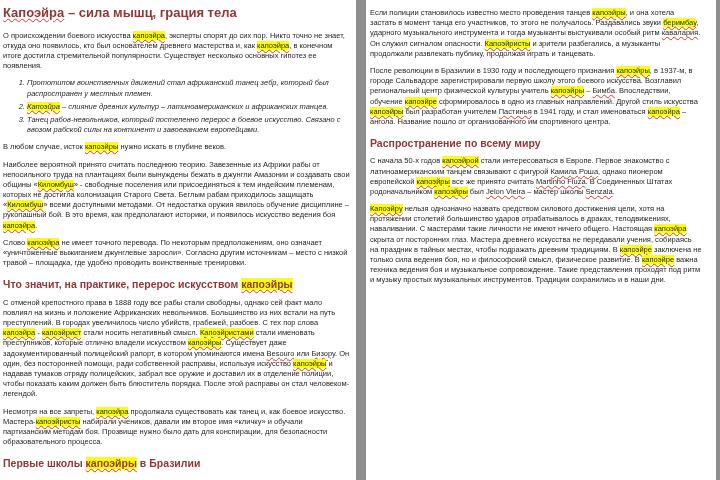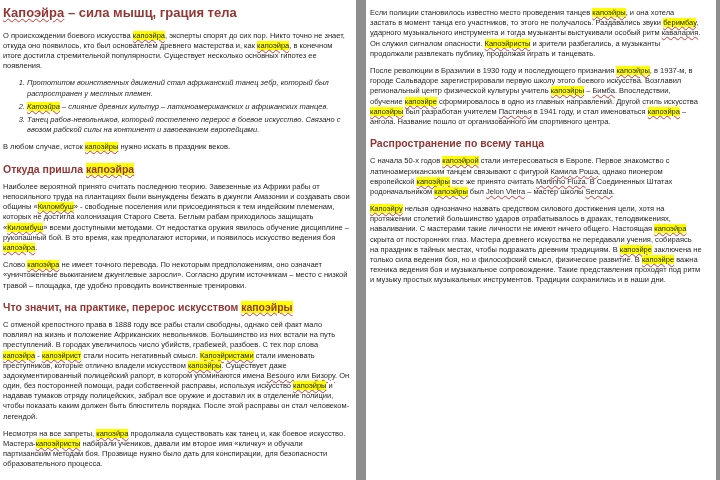--- a/index.html
+++ b/index.html
@@ -46,29 +46,28 @@
 
 <div class="canvas">
   <div class="page page-left">
       <h1><span class="sp">Капоэйра</span><span> – сила мышц, грация тела</span></h1>
       <p><span>О происхождении боевого искусства </span><span class="hl sp">капоэйра</span><span>, эксперты спорят до сих пор. Никто точно не знает, откуда оно появилось, кто был основателем древнего мастерства и, как </span><span class="hl sp">капоэйра</span><span>, в конечном итоге достигла стремительной популярности. Существует несколько основных гипотез ее появления.</span></p>
       <ol>
         <li><span>Прототипом воинственных движений стал африканский танец зебр, который был распространен у местных племен.</span></li>
         <li><span class="hl sp">Капоэйра</span><span> – слияние древних культур – латиноамериканских и африканских танцев.</span></li>
         <li><span>Танец рабов-невольников, который постепенно перерос в боевое искусство. Связано с ввозом рабской силы на континент и завоеванием европейцами.</span></li>
       </ol>
-      <p><span>В любом случае, исток </span><span class="hl sp">капоэйры</span><span> нужно искать в праздник веков.</span></p>
-      <h2><span>Откуда пришла </span><span class="hl sp">капоэйра</span></h2>
+      <p><span>В любом случае, исток </span><span class="hl sp">капоэйры</span><span> нужно искать в глубине веков.</span></p>
       <p><span>Наиболее вероятной принято считать последнюю теорию. Завезенные из Африки рабы от непосильного труда на плантациях были вынуждены бежать в джунгли Амазонии и создавать свои общины «</span><span class="hl sp">Киломбуш</span><span>» - свободные поселения или присоединяться к тем индейским племенам, которых не достигла колонизация Старого Света. Беглым рабам приходилось защищать «</span><span class="hl sp">Киломбуш</span><span>» всеми доступными методами. От недостатка оружия явилось обучение дисциплине – рукопашный бой. В это время, как предполагают историки, и появилось искусство ведения боя </span><span class="hl sp">капоэйра</span><span>.</span></p>
       <p><span>Слово </span><span class="hl sp">капоэйра</span><span> не имеет точного перевода. По некоторым предположениям, оно означает «уничтоженные выжиганием джунглевые заросли». Согласно другим источникам – место с низкой травой – площадка, где удобно проводить воинственные тренировки.</span></p>
       <h2><span>Что значит, на практике, перерос искусством </span><span class="hl sp">капоэйры</span></h2>
       <p><span>С отменой крепостного права в 1888 году все рабы стали свободны, однако сей факт мало повлиял на жизнь и положение Африканских невольников. Большинство из них встали на путь преступлений. В городах увеличилось число убийств, грабежей, разбоев. С тех пор слова </span><span class="hl sp">капоэйра</span><span> - </span><span class="hl sp">капоэйрист</span><span> стали носить негативный смысл. </span><span class="hl sp">Капоэйристами</span><span> стали именовать преступников, которые отлично владели искусством </span><span class="hl sp">капоэйры</span><span>. Существует даже задокументированный полицейский рапорт, в котором упоминаются имена </span><span class="sp">Besouro</span><span> или </span><span class="sp">Бизору</span><span>. Он один, без посторонней помощи, ради собственной расправы, используя искусство </span><span class="hl sp">капоэйры</span><span> и надавав тумаков отряду полицейских, забрал все оружие и доставил их в отделение полиции, чтобы показать каким должен быть блюститель порядка. После этой расправы он стал человеком-легендой.</span></p>
       <p><span>Несмотря на все запреты, </span><span class="hl sp">капоэйра</span><span> продолжала существовать как танец и, как боевое искусство. Мастера-</span><span class="hl sp">капоэйристы</span><span> набирали учеников, давали им второе имя «кличку» и обучали партизанским методам боя. Прозвище нужно было дать для конспирации, для безопасности образовательного процесса.</span></p>
       <h2><span>Первые школы </span><span class="hl sp">капоэйры</span><span> в Бразилии</span></h2>
     </div>
   <div class="page page-right">
       <p><span>Если полиции становилось известно место проведения танцев </span><span class="hl sp">капоэйры</span><span>, и она хотела застать в момент танца его участников, то этого не получалось. Раздавались звуки </span><span class="hl sp">беримбау</span><span>, ударного музыкального инструмента и тогда музыканты выстукивали особый ритм </span><span class="sp">кавалария</span><span>. Он служил сигналом опасности. </span><span class="hl sp">Капоэйристы</span><span> и зрители разбегались, а музыканты продолжали развлекать публику, продолжая играть и танцевать.</span></p>
       <p><span>После революции в Бразилии в 1930 году и последующего признания </span><span class="hl sp">капоэйры</span><span>, в 1937-м, в городе Сальвадоре зарегистрировали первую школу этого боевого искусства. Возглавил региональный центр физической культуры учитель </span><span class="hl sp">капоэйры</span><span> – </span><span class="sp">Бимба</span><span>. Впоследствии, обучение </span><span class="hl sp">капоэйре</span><span> сформировалось в одно из главных направлений. Другой стиль искусства </span><span class="hl sp">капоэйры</span><span> был разработан учителем </span><span class="sp">Пастинья</span><span> в 1941 году, и стал именоваться </span><span class="hl sp">капоэйра</span><span> – ангола. Название пошло от организованного им спортивного центра.</span></p>
-      <h2><span>Распространение по всему танца</span></h2>
+      <h2><span>Распространение по всему миру</span></h2>
       <p><span>С начала 50-х годов </span><span class="hl sp">капоэйрой</span><span> стали интересоваться в Европе. Первое знакомство с латиноамериканским танцем связывают с фигурой </span><span class="sp">Камила Роша</span><span>, однако пионером европейской </span><span class="hl sp">капоэйры</span><span> все же принято считать </span><span class="sp">Martinho Fiuza</span><span>. В Соединенных Штатах родоначальником </span><span class="hl sp">капоэйры</span><span> был </span><span class="sp">Jelon Vieira</span><span> – мастер школы </span><span class="sp">Senzala</span><span>.</span></p>
       <p><span class="hl sp">Капоэйру</span><span> нельзя однозначно назвать средством силового достижения цели, хотя на протяжении столетий большинство ударов отрабатывалось в драках, телодвижениях, наваливании. С мастерами такие личности не имеют ничего общего. Настоящая </span><span class="hl sp">капоэйра</span><span> скрыта от посторонних глаз. Мастера древнего искусства не передавали учения, собираясь на праздник в тайных местах, чтобы подражать древним традициям. В </span><span class="hl sp">капоэйре</span><span> заключена не только сила ведения боя, но и философский смысл, физическое развитие. В </span><span class="hl sp">капоэйре</span><span> важна техника ведения боя и музыкальное сопровождение. Такие представления проходят под ритм и музыку простых музыкальных инструментов. Традиции сохранились и в наши дни.</span></p>
     </div>
 </div>
 
 </body></html>

